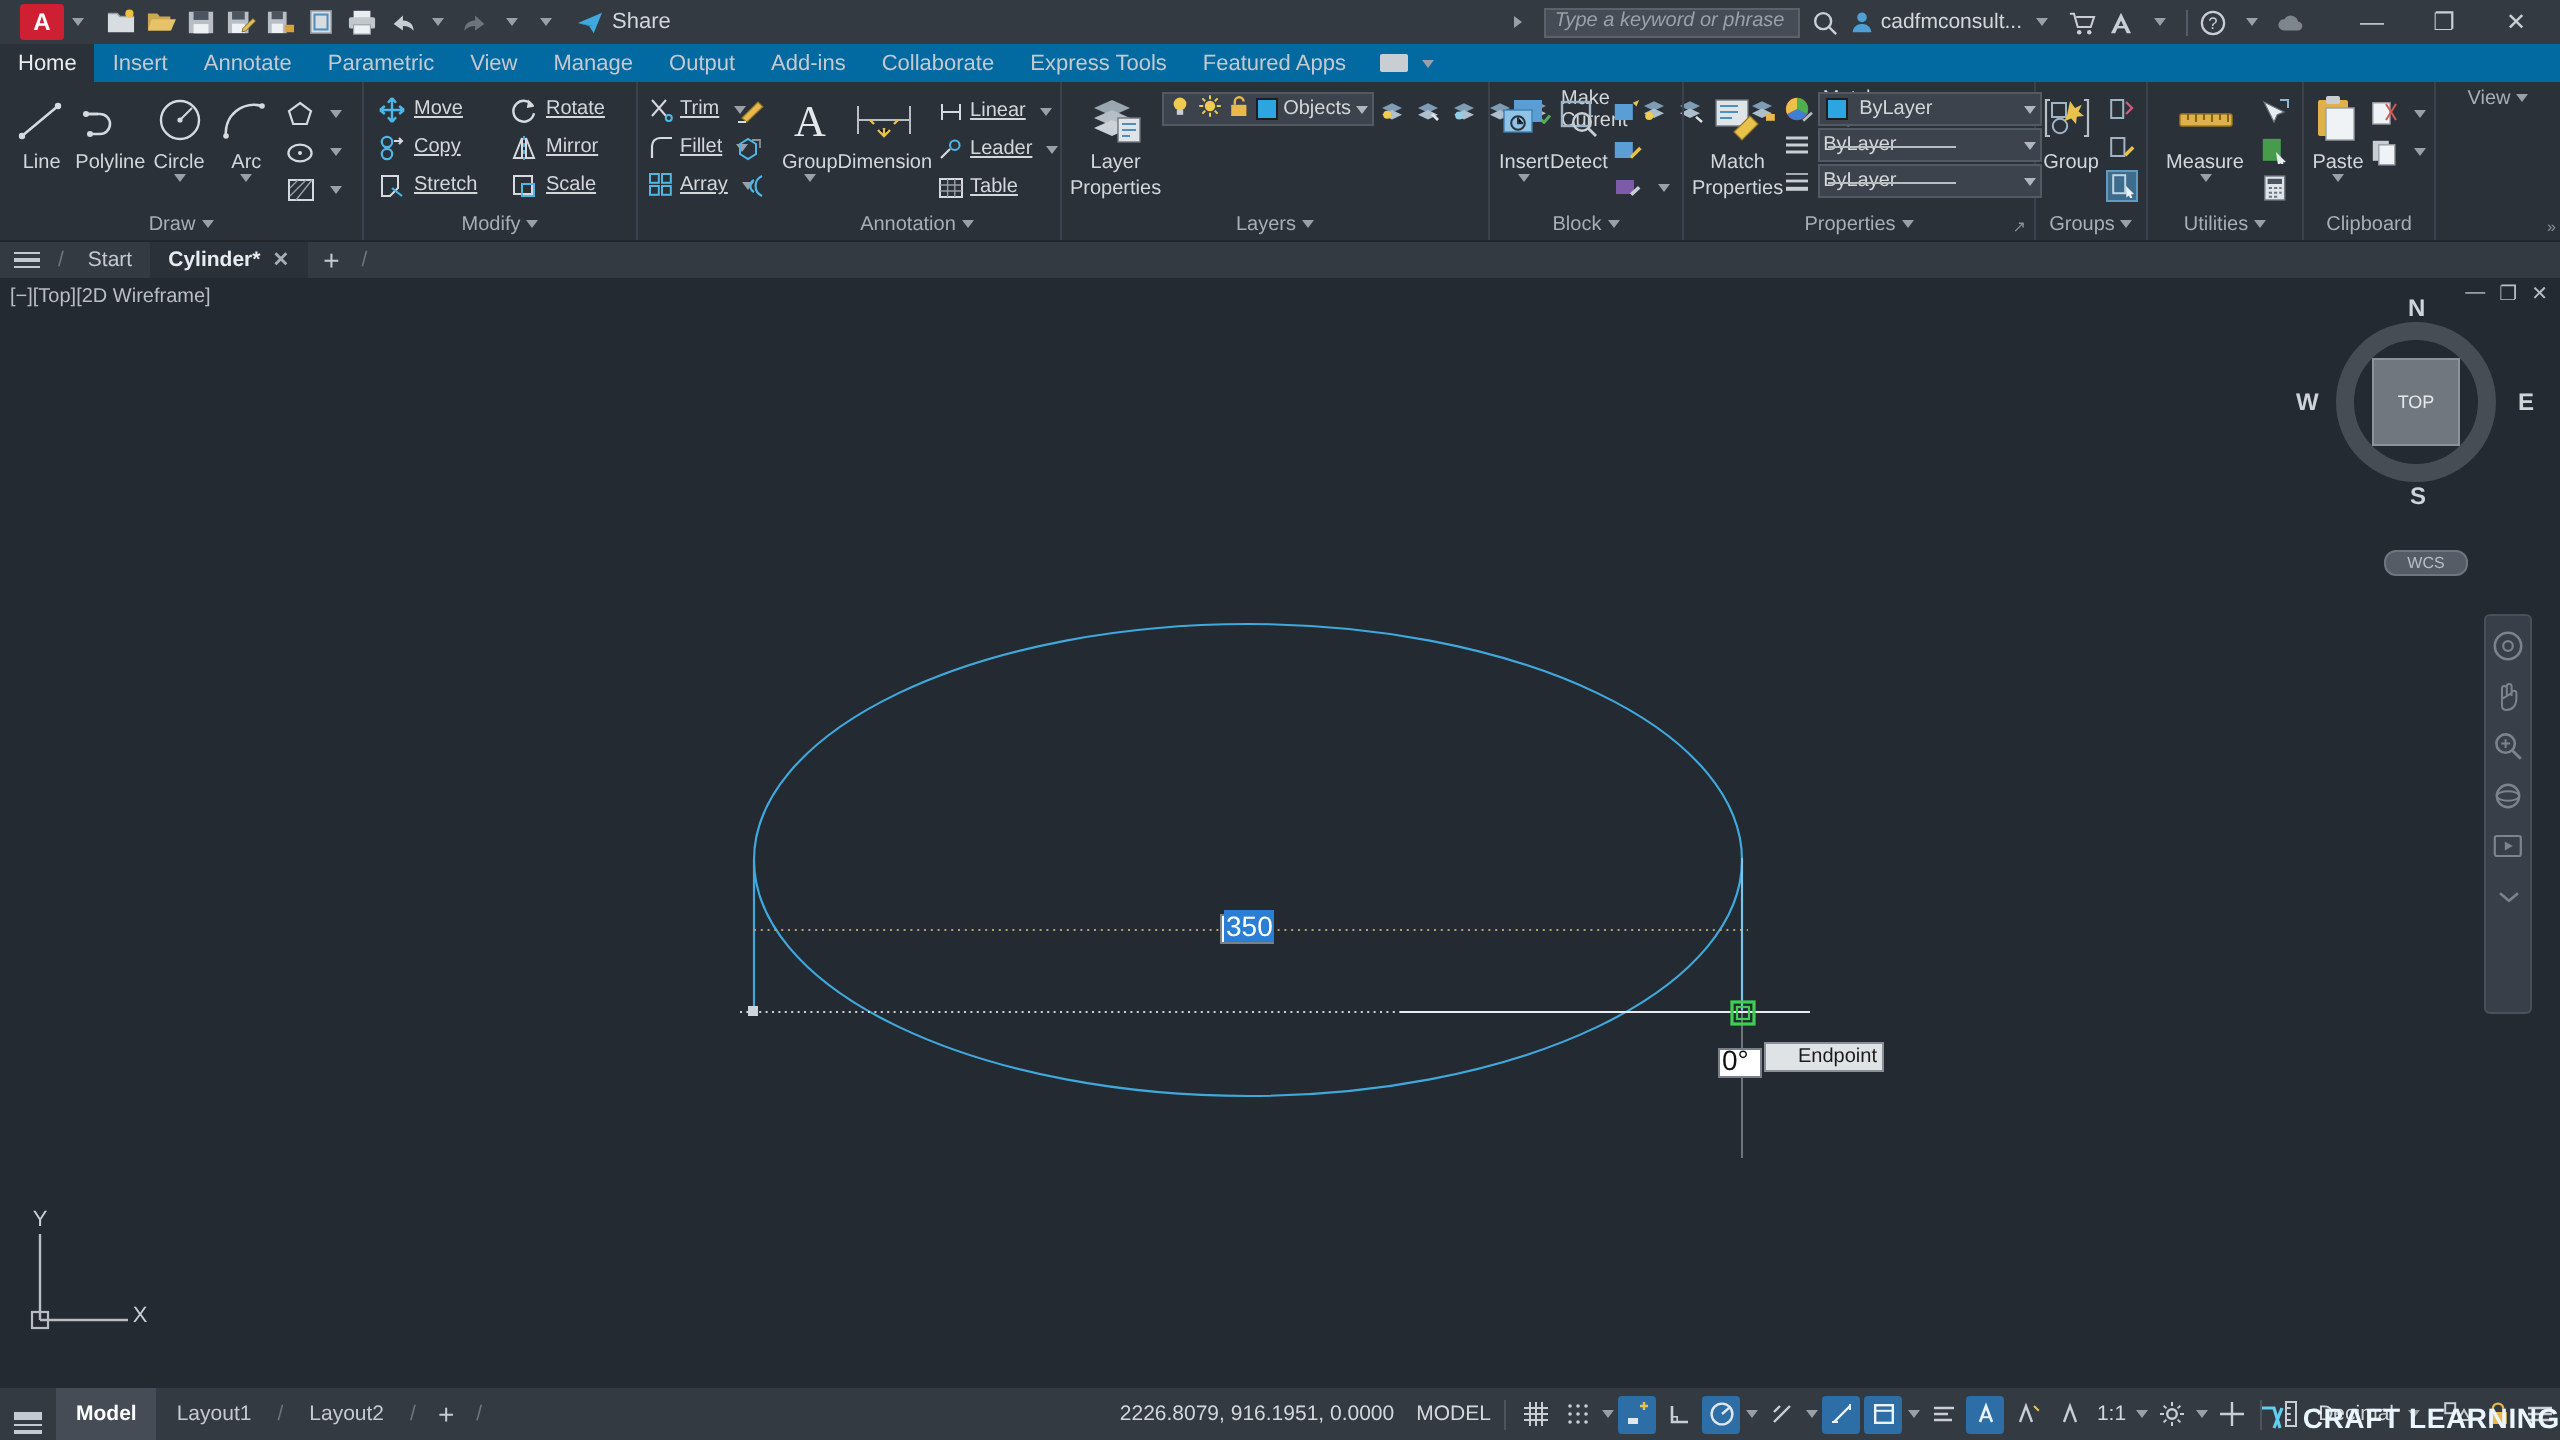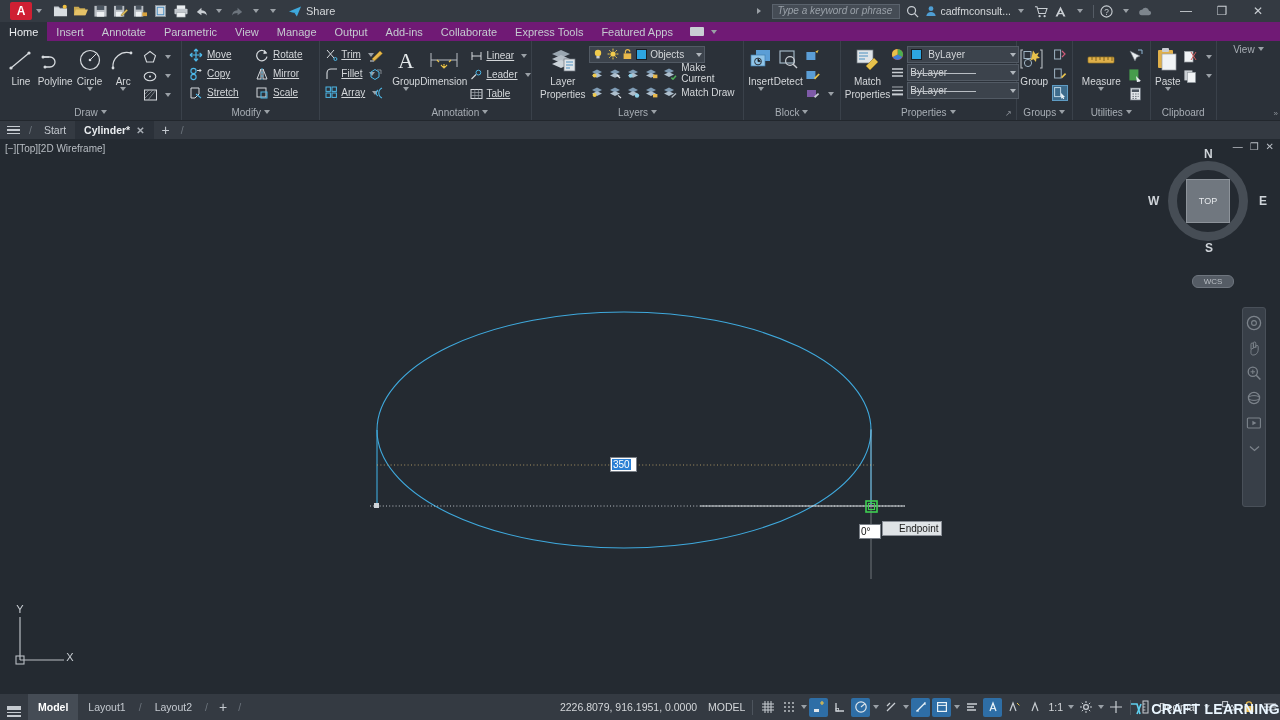--- a/index.html
+++ b/index.html
@@ -37,21 +37,21 @@
     color:#9aa1a9; font-size:10px; font-style:italic; padding:0 4px; line-height:14px;
     display:flex; align-items:center;
   }
   .user { display:flex; align-items:center; gap:3px; font-size:10.5px; color:#d4d7da; }
   .wbtns { display:flex; align-items:center; margin-left:10px; }
   .wbtn { width:36px; height:22px; display:flex; align-items:center; justify-content:center;
           color:#c9ced3; font-size:12px; }
 
   
   .ribtabs {
-    height:19px; background:#701a75; display:flex; align-items:stretch;
+    height:19px; background:#0369a1; display:flex; align-items:stretch;
     font-size:11px; flex:0 0 19px;
   }
   .rtab { padding:0 9px; display:flex; align-items:center; color:#c5cad0; white-space:nowrap; }
   .rtab.active { background:#2b3139; color:#e9ecef; }
   .rtab-icon { display:flex; align-items:center; gap:3px; padding:0 8px; }
   .minichip { width:14px;height:9px;background:#c9ced3; border-radius:1px; }
 
   
   .ribbon {
     height:80px; background:#2b3139; display:flex; align-items:stretch;
@@ -142,21 +142,21 @@
     position:absolute; right:14px; top:168px; width:24px; height:200px;
     background:#3b424b; border:1px solid #4e555e; border-radius:3px;
     display:flex; flex-direction:column; align-items:center; padding-top:6px; gap:7px;
     opacity:.9;
   }
   .navitem { width:18px; height:18px; display:flex; align-items:center; justify-content:center; }
 
   
   .dyninput {
     position:absolute; height:15px; background:#fff; border:1px solid #7a8088;
-    display:flex; align-items:center; padding:0 1px; font-size:10px; color:#111;
+    display:flex; align-items:flex-end; padding:0 1px; font-size:14px; color:#111;
   }
   .dyninput .selval { background:#2a7fd4; color:#fff; padding:0 1px; }
   .snaptip {
     position:absolute; height:15px; background:#dfe3e6; border:1px solid #8b9098;
     display:flex; align-items:center; padding:0 3px; font-size:10px; color:#1a1a1a;
   }
   .wm2 {
     position:absolute; right:0px; top:701px; display:flex; align-items:center; gap:4px;
     z-index:9; color:#eaf6ff; font-size:14px; font-weight:bold; letter-spacing:.3px;
   }
@@ -602,21 +602,21 @@
                 <path d="M4 7 13 3l9 4-9 4z" fill="#9aa6b0"></path>
                 <path d="M4 12 13 8l9 4-9 4z" fill="#b5bec6"></path>
                 <path d="M4 17 13 13l9 4-9 4z" fill="#cbd3d9"></path>
                 <rect x="16" y="12" width="11" height="12" fill="#dfe4e8" stroke="#6d757e" stroke-width=".7"></rect>
                 <path d="M18 15h7M18 18h7M18 21h4" stroke="#4d90c0" stroke-width="1"></path>
               </svg>
           </div>
           <div class="lb">Layer</div>
           <div class="lb">Properties</div>
         </div>
-        <div style="display:flex; flex-direction:column; padding-top:3px; gap:1px;">
+        <div style="display:flex; flex-direction:row; padding-top:3px; gap:1px;">
           <div class="lay-combo">
             <span><svg width="12" height="12" viewBox="0 0 12 12">
                   <circle cx="6" cy="5" r="3.2" fill="#f0cb4d"></circle>
                   <rect x="4.4" y="8" width="3.2" height="2.4" fill="#c9ced3"></rect>
                 </svg></span>
             <span><svg width="12" height="12" viewBox="0 0 12 12">
                   <circle cx="6" cy="6" r="2.6" fill="#f0cb4d"></circle>
                   <path d="M6 .6v2M6 9.4v2M.6 6h2M9.4 6h2M2.2 2.2l1.4 1.4M8.4 8.4l1.4 1.4M9.8 2.2 8.4 3.6M2.2 9.8l1.4-1.4" stroke="#f0cb4d" stroke-width="1"></path>
                 </svg></span>
             <span><svg width="11" height="12" viewBox="0 0 11 12">

